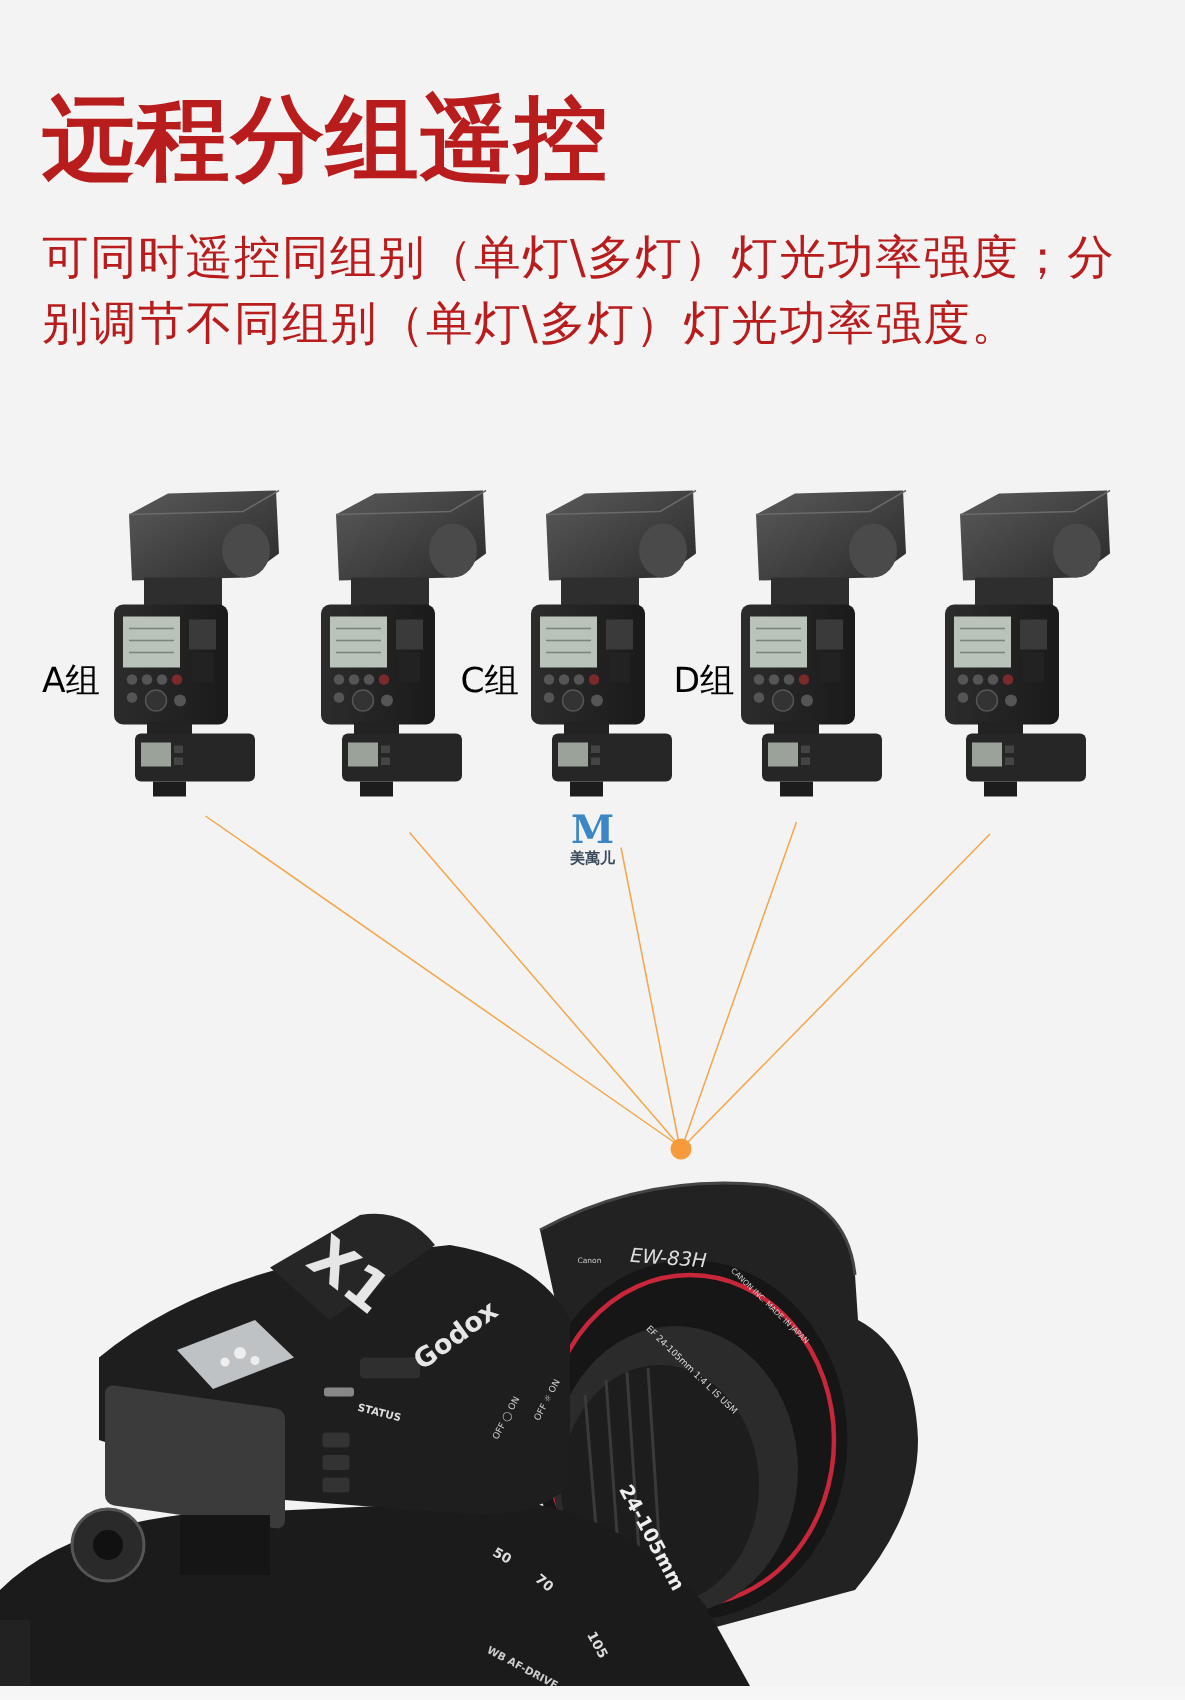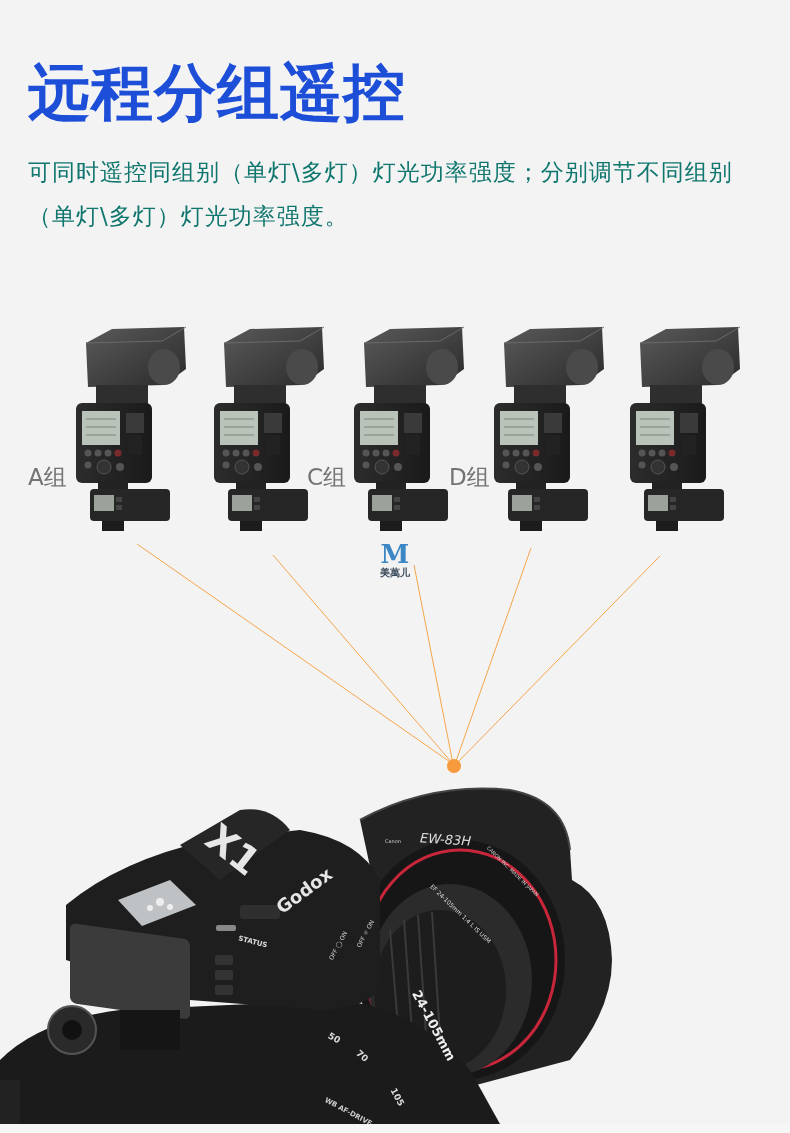--- a/index.html
+++ b/index.html
@@ -4,31 +4,31 @@
 <style>
   html, body { margin: 0; padding: 0; }
   body {
     width: 790px; height: 1133px; overflow: hidden;
     background: #f3f3f3;
     font-family: "DejaVu Sans", "Liberation Sans", sans-serif;
     position: relative;
   }
   .title {
     position: absolute; left: 28px; top: 62px;
-    font-size: 62px; font-weight: bold; color: #1d4ed8;
+    font-size: 62px; font-weight: bold; color: #b91c1c;
     letter-spacing: 1px; line-height: 1;
   }
   .desc {
     position: absolute; left: 28px; top: 150px; width: 740px;
-    font-size: 23px; color: #0f766e; line-height: 44px; letter-spacing: 1px;
+    font-size: 31px; color: #b91c1c; line-height: 44px; letter-spacing: 1px;
   }
   .flash-row { position: absolute; left: 0; top: 318px; width: 790px; height: 215px; }
   .unit { position: absolute; top: 0; width: 190px; height: 215px; }
   .unit .label {
-    position: absolute; top: 144px; font-size: 23px; color: #737373; left: 0;
+    position: absolute; top: 120px; font-size: 23px; color: #000000; left: 0;
   }
   .beams { position: absolute; left: 0; top: 0; }
   .watermark { position: absolute; left: 375px; top: 541px; width: 40px; text-align: center; }
   .watermark .m { font-size: 26px; font-weight: bold; color: #3b86c4; font-family: "DejaVu Serif", serif; line-height: 26px; }
   .watermark .cn { font-size: 10px; font-weight: bold; color: #3a4a5a; line-height: 12px; }
   .bottom-strip { position: absolute; left: 0; top: 1124px; width: 790px; height: 9px; background: #f6f6f6; }
 </style>
 </head>
 <body>
 

